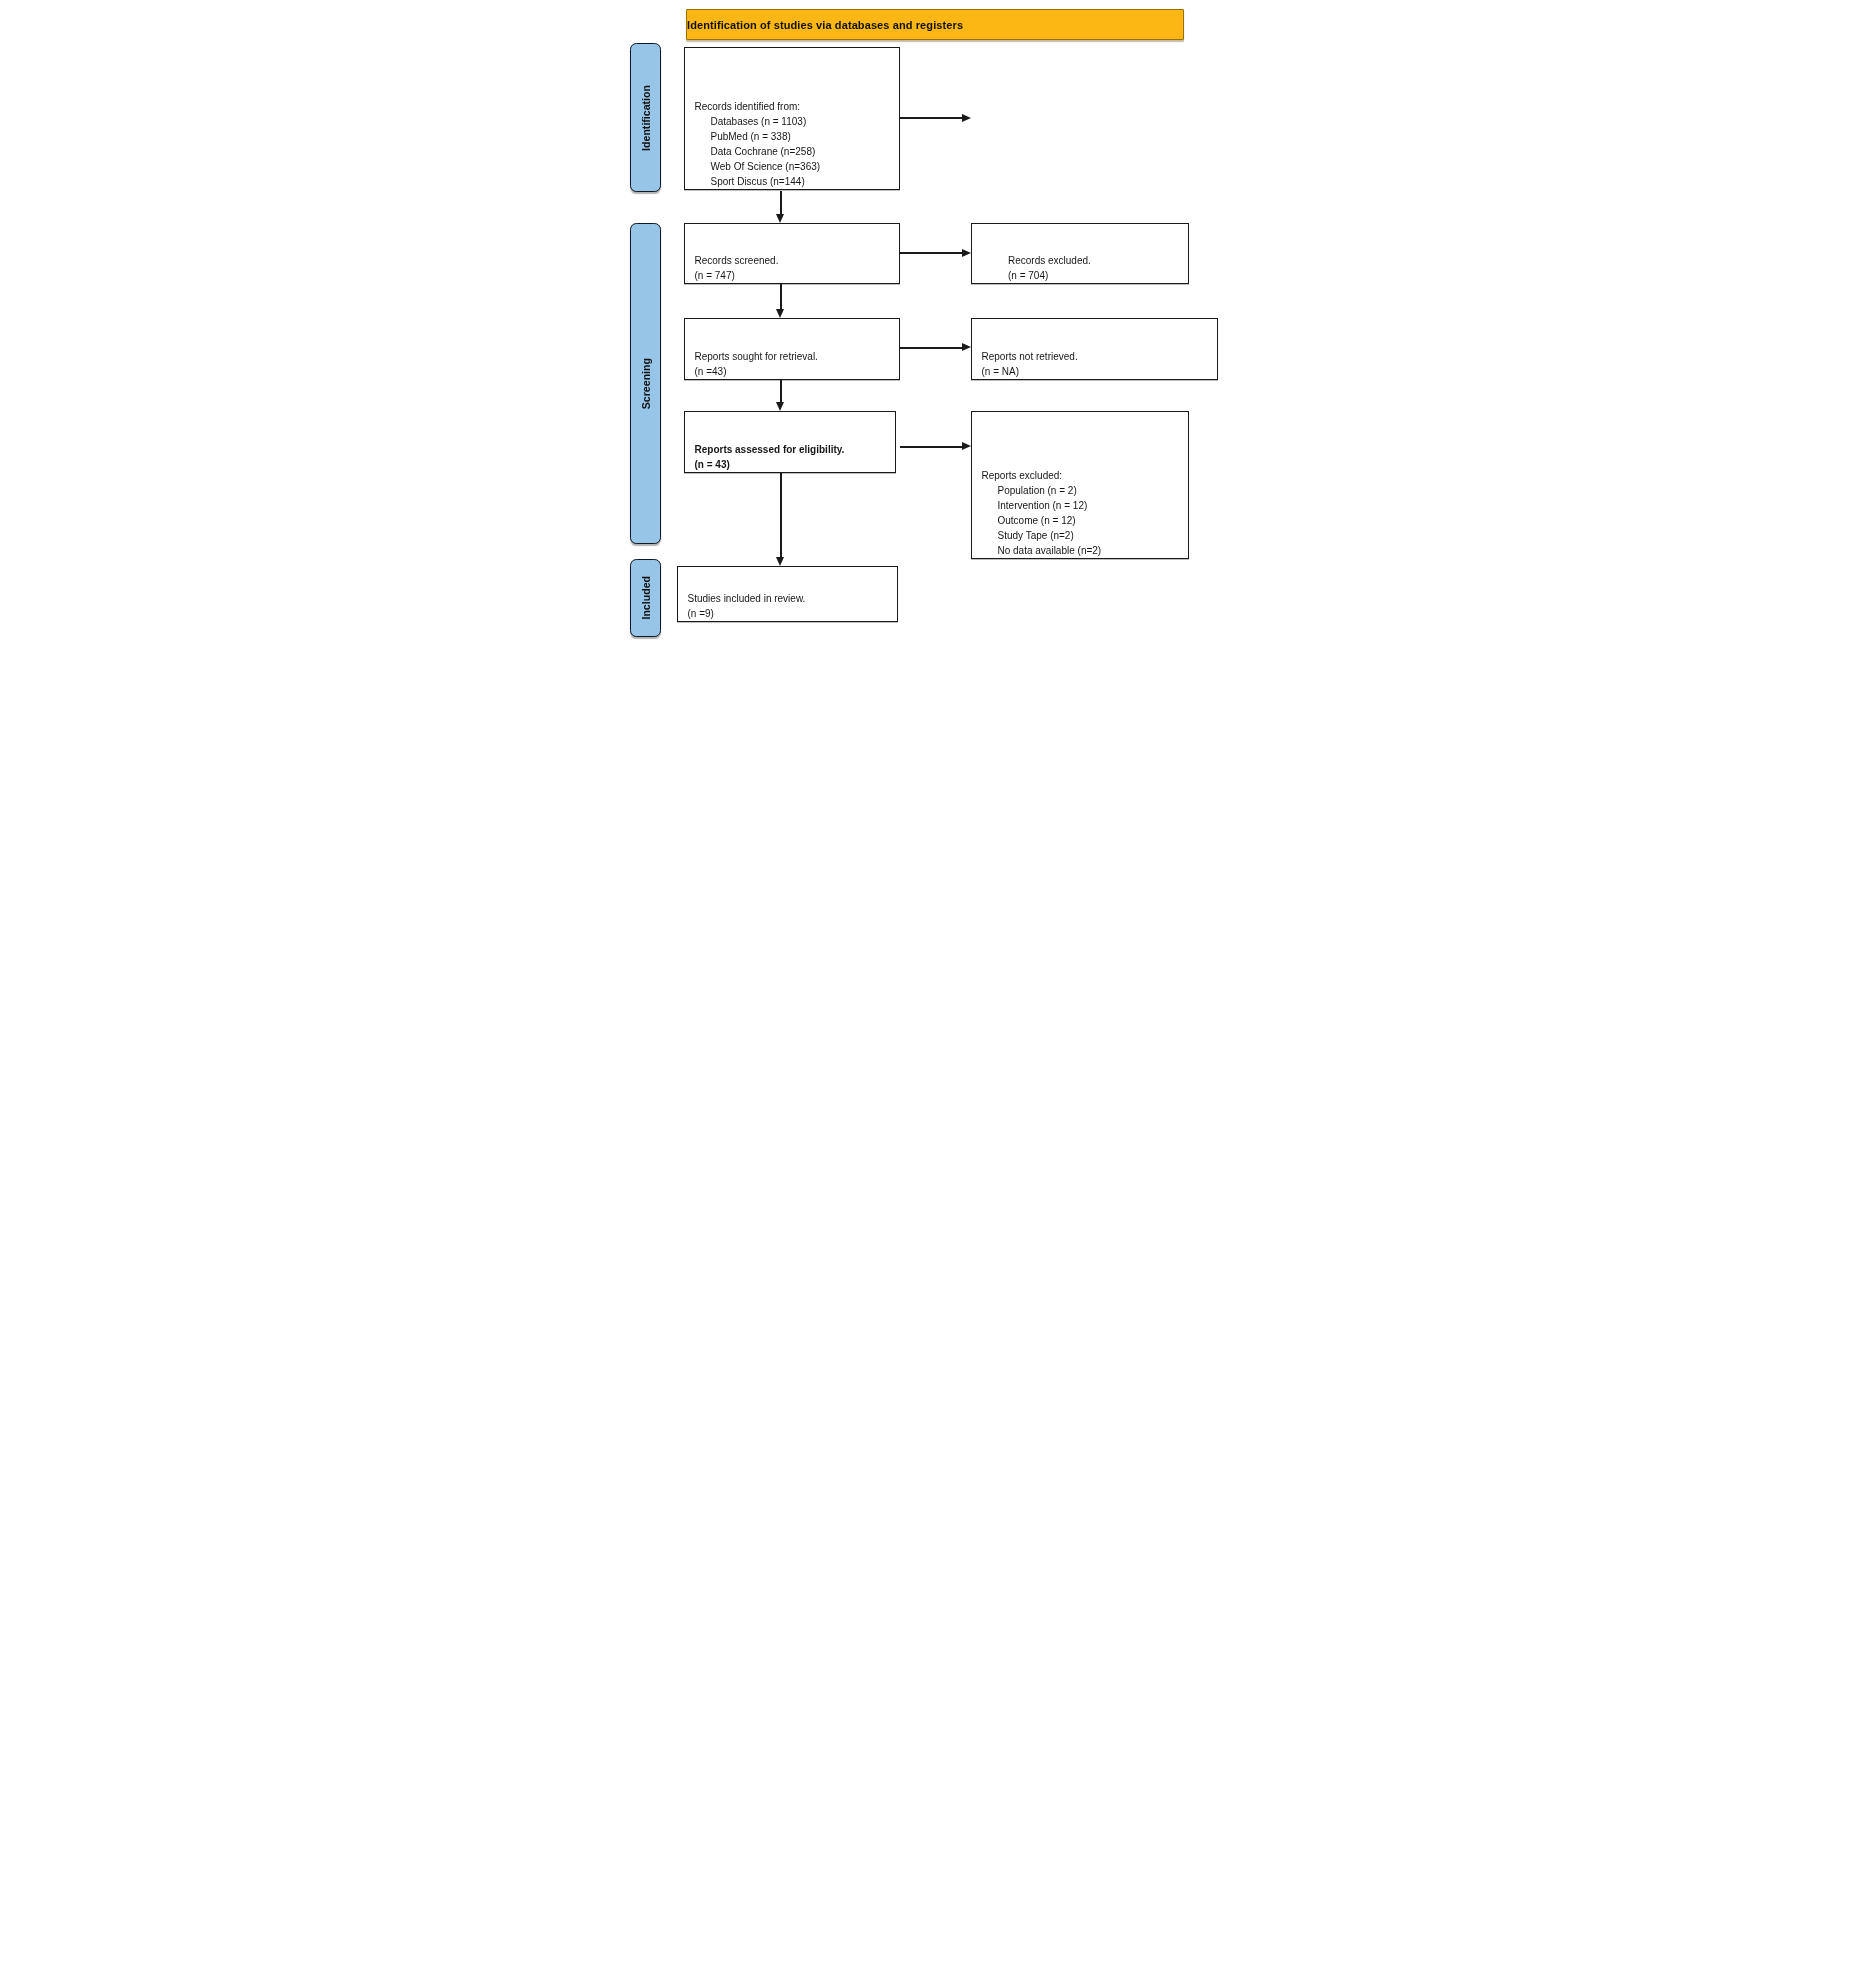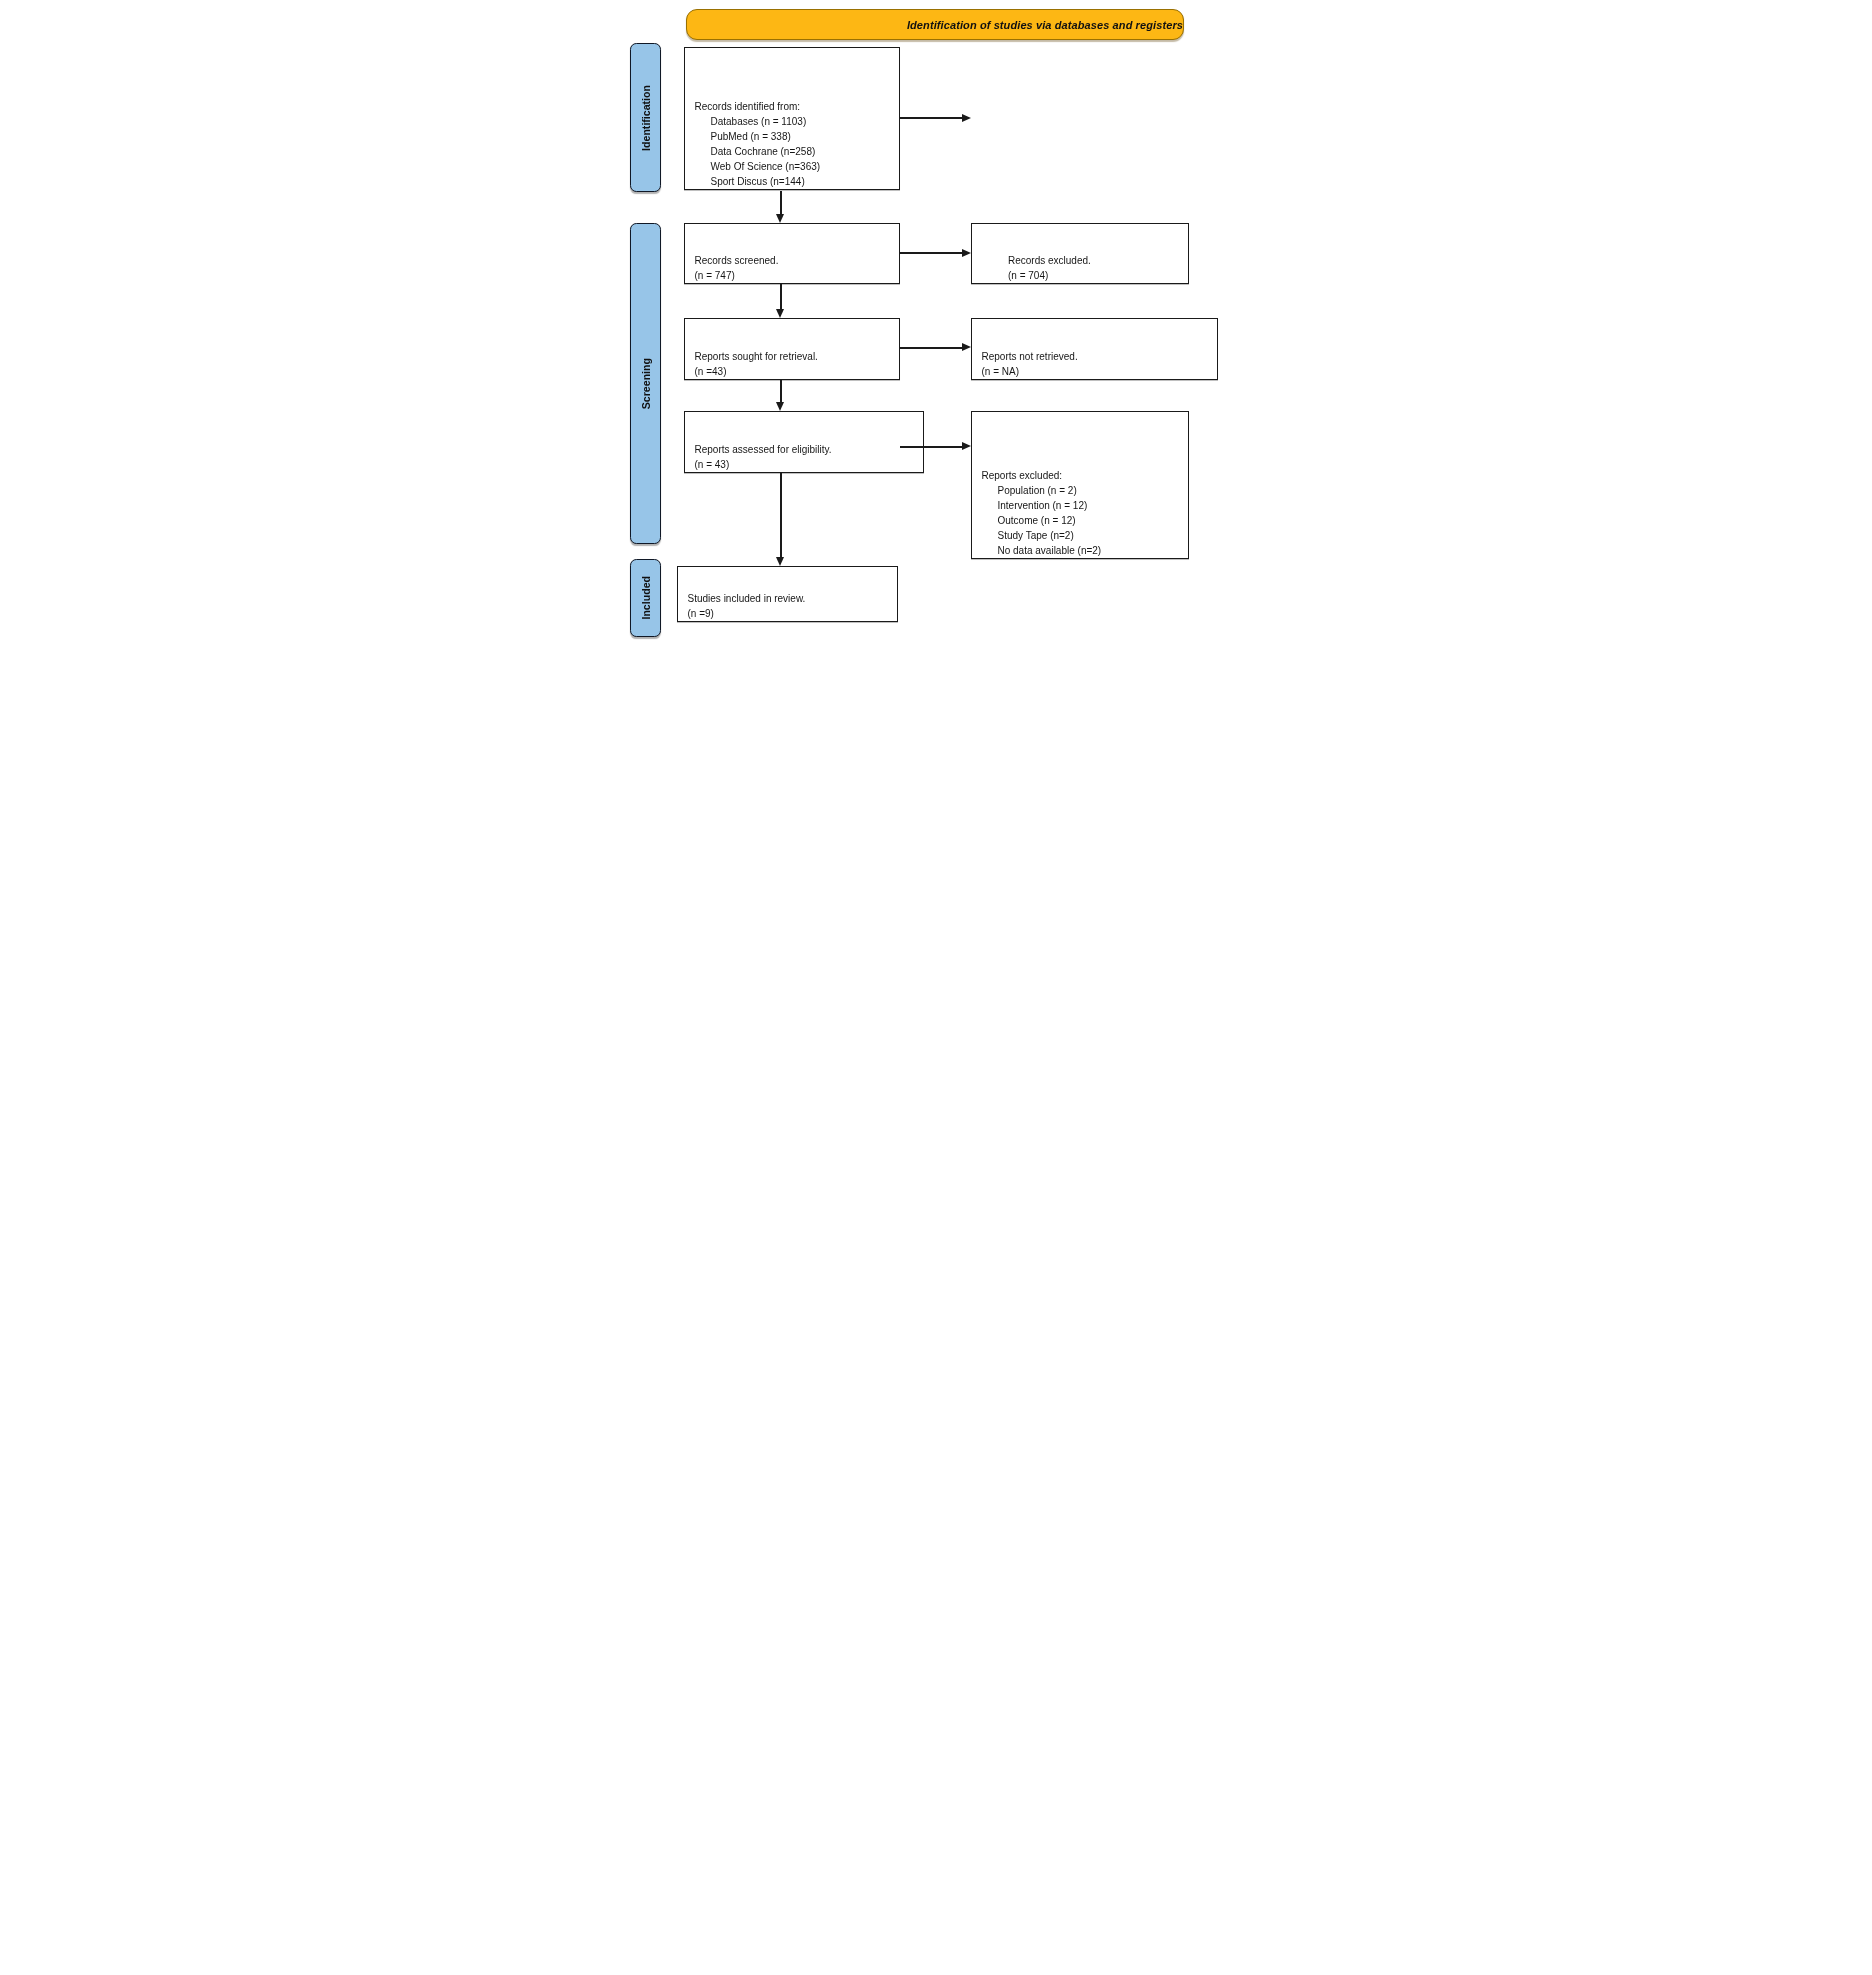--- a/index.html
+++ b/index.html
@@ -16,26 +16,25 @@
     background: #ffffff;
     overflow: hidden;
   }
   
   .banner {
     position: absolute;
     left: 62px; top: 9px;
     width: 496px; height: 29px;
     background: var(--banner-fill, #FDB714);
     border: 1.1px solid var(--banner-border, #9A7000);
-    border-radius: 11px;
+    border-radius: 1px;
     box-shadow: 0 1.1px 1.1px rgba(90, 60, 0, 0.35);
     display: flex;
     align-items: center;
-    justify-content: flex-end;
-    font-style: italic;
+    justify-content: flex-start;
   }
   .banner-text {
     font-size: 11px;
     font-weight: bold;
     color: #111111;
     letter-spacing: 0.1px;
   }
   
   .stage {
     position: absolute;
@@ -79,21 +78,21 @@
     line-height: 1.5;
     color: #161616;
   }
   .indent { padding-left: 16px; }
   .box-identified   { left: 60px; top: 47px;  width: 216px; height: 143px; }
   .box-removed      { left: 347px; top: 78px; width: 218px; height: 82px; }
   .box-screened     { left: 60px; top: 223px; width: 216px; height: 61px; }
   .box-excluded     { left: 347px; top: 223px; width: 218px; height: 61px; padding-left: 36px; }
   .box-sought       { left: 60px; top: 318px; width: 216px; height: 62px; }
   .box-notretrieved { left: 347px; top: 318px; width: 247px; height: 62px; }
-  .box-assessed     { left: 60px; top: 411px; width: 240px; height: 62px; }
+  .box-assessed     { left: 60px; top: 411px; width: 212px; height: 62px; font-weight: bold; }
   .box-repexcluded  { left: 347px; top: 411px; width: 218px; height: 148px; }
   .box-included     { left: 53px; top: 566px; width: 221px; height: 56px; }
   
   .vshaft {
     position: absolute;
     width: 1.6px;
     background: #1A1A1A;
   }
   .hshaft {
     position: absolute;

